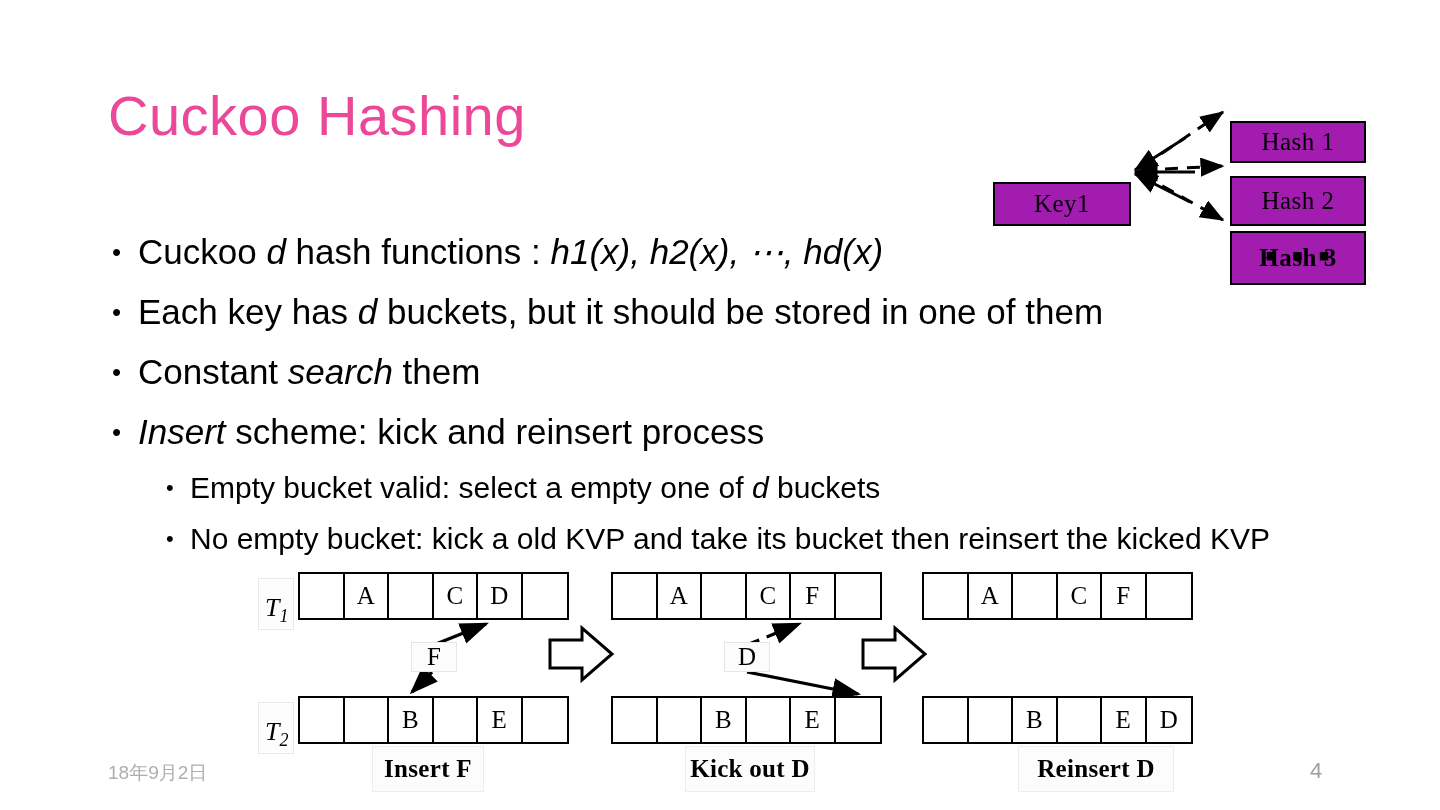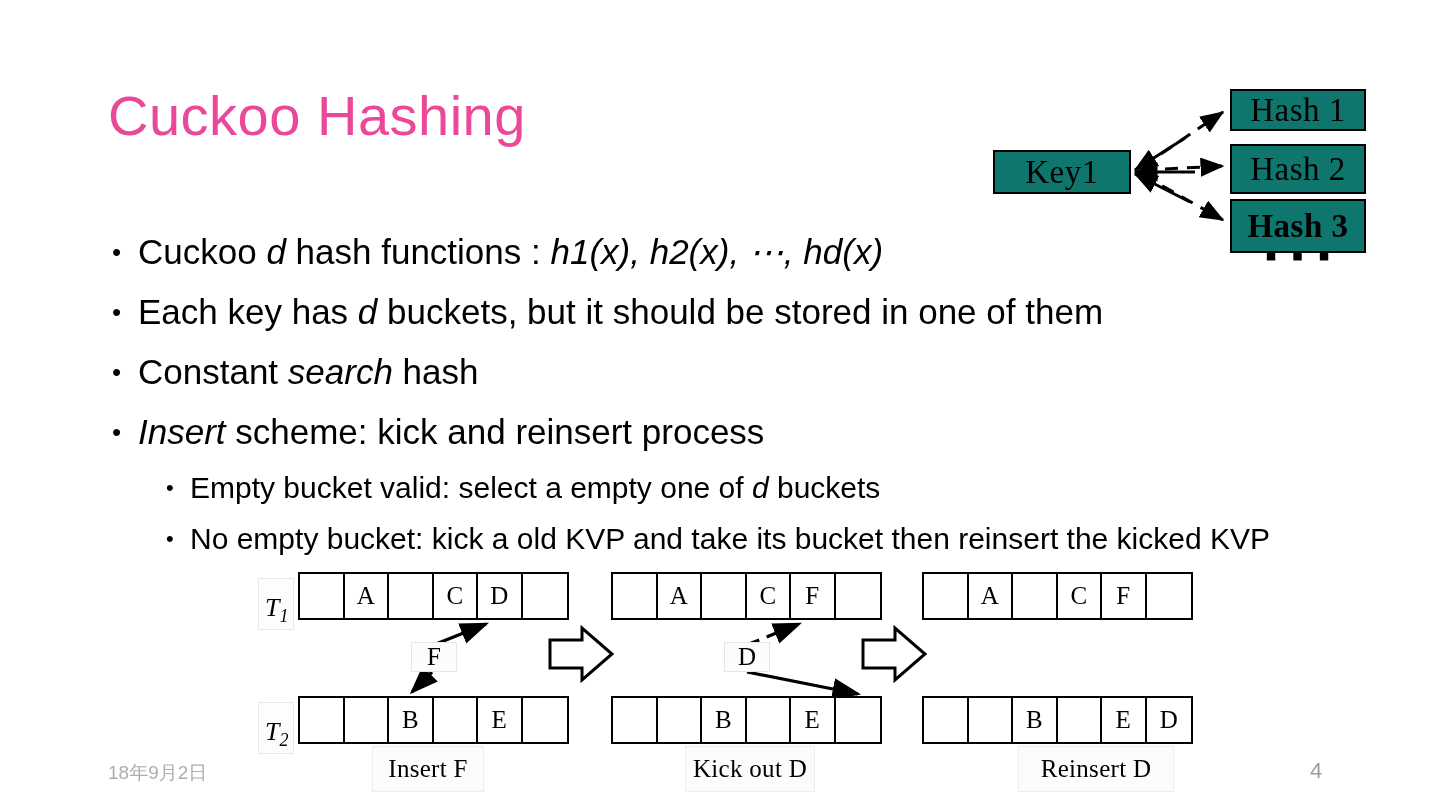--- a/index.html
+++ b/index.html
@@ -71,28 +71,29 @@
   #hash-diagram {
     position: absolute;
     left: 985px;
     top: 80px;
     width: 400px;
     height: 210px;
   }
   .dgm-box {
     position: absolute;
     border: 2.5px solid #000;
-    background: #0f766e;
-    font-family: "Liberation Serif", serif;
-    font-size: 33px;
+    background: #a21caf;
+    font-family: "Liberation Serif", serif;
+    font-size: 25px;
     display: flex;
     align-items: center;
     justify-content: center;
     box-sizing: border-box;
     letter-spacing: 0.5px;
+    margin-top: 32px;
   }
   #key1-box   { left: 8px;   top: 70px;  width: 138px; height: 44px; }
   #hash1-box  { left: 245px; top: 9px;   width: 136px; height: 42px; }
   #hash2-box  { left: 245px; top: 64px;  width: 136px; height: 50px; }
   #hash3-box  { left: 245px; top: 119px; width: 136px; height: 54px; font-weight: bold; }
   #hash-ellipsis {
     position: absolute;
     left: 280px;
     top: 166px;
     width: 70px;
@@ -184,20 +185,21 @@
     font-size: 25px;
     color: #000;
     background: #fcfcfc;
     border: 1px solid #ededed;
     height: 46px;
     display: flex;
     align-items: center;
     justify-content: center;
     box-sizing: border-box;
     letter-spacing: 0.3px;
+    font-weight: bold;
   }
   #caption-1 { left: 122px; top: 178px; width: 112px; }
   #caption-2 { left: 435px; top: 178px; width: 130px; }
   #caption-3 { left: 768px; top: 178px; width: 156px; }
 
   #cuckoo-arrows {
     position: absolute;
     left: 0; top: 0;
     width: 960px; height: 232px;
     pointer-events: none;
@@ -231,21 +233,21 @@
     <span>Cuckoo </span><span class="it">d</span><span> hash functions  :  </span><span class="it">h1(x), h2(x), ⋯, hd(x)</span>
   </div>
 
   <div class="bullet-l1">
     <span class="dot">•</span>
     <span>Each key has </span><span class="it">d</span><span> buckets, but it should be stored in one of them</span>
   </div>
 
   <div class="bullet-l1">
     <span class="dot">•</span>
-    <span>Constant </span><span class="it">search</span><span> hash</span>
+    <span>Constant </span><span class="it">search</span><span> them</span>
   </div>
 
   <div class="bullet-l1">
     <span class="dot">•</span>
     <span class="it">Insert</span><span> scheme: kick and reinsert process</span>
   </div>
 
   <div class="bullet-l2">
     <span class="dot">•</span>
     <span>Empty bucket valid:  select a empty one of </span><span class="it">d</span><span> buckets</span>

